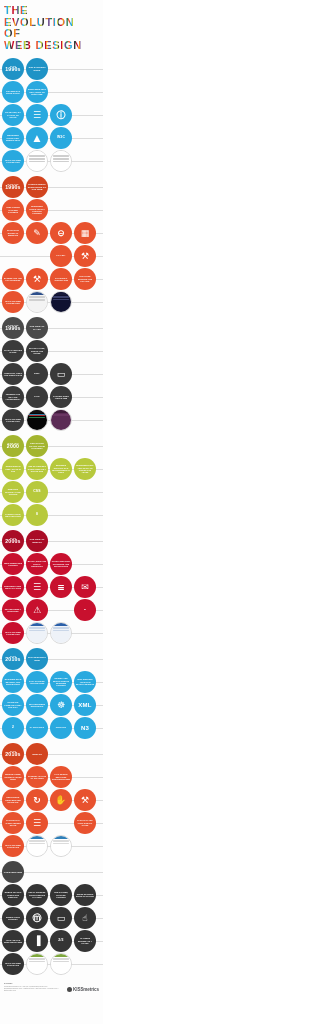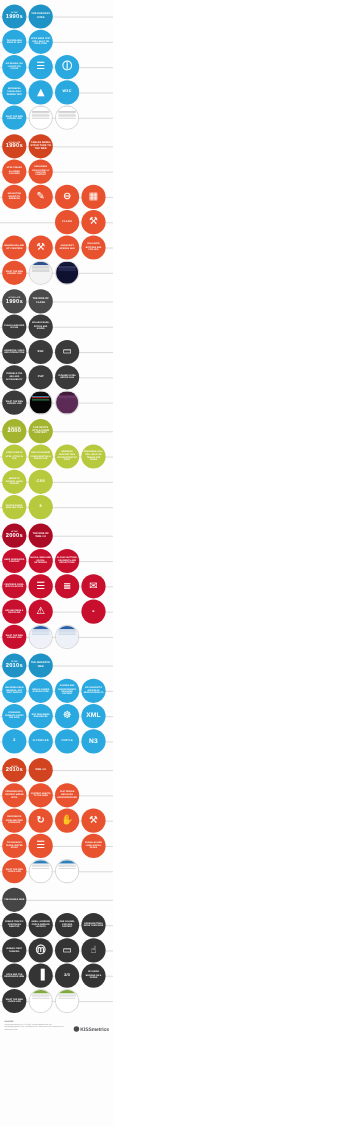--- a/index.html
+++ b/index.html
@@ -128,20 +128,26 @@
   }
   .logo .ltxt{font-size:4.6px;font-weight:bold;color:#55565a;letter-spacing:-0.1px;}
 
   .spacer{height:3px;}
 </style>
 </head>
 <body>
 
 <div id="page">
 
+  <div class="title-block">
+    <div class="title-line">THE</div>
+    <div class="title-line">EVOLUTION</div>
+    <div class="title-line">OF</div>
+    <div class="title-line">WEB DESIGN</div>
+  </div>
 
   <div class="spacer"></div>
 
   <div id="sections-host">
       <div class="band">
         <div class="rows">
           <div class="row">
             <div class="conn"></div>
             <div class="node era c-cyan-d">
               <span class="lbl">

